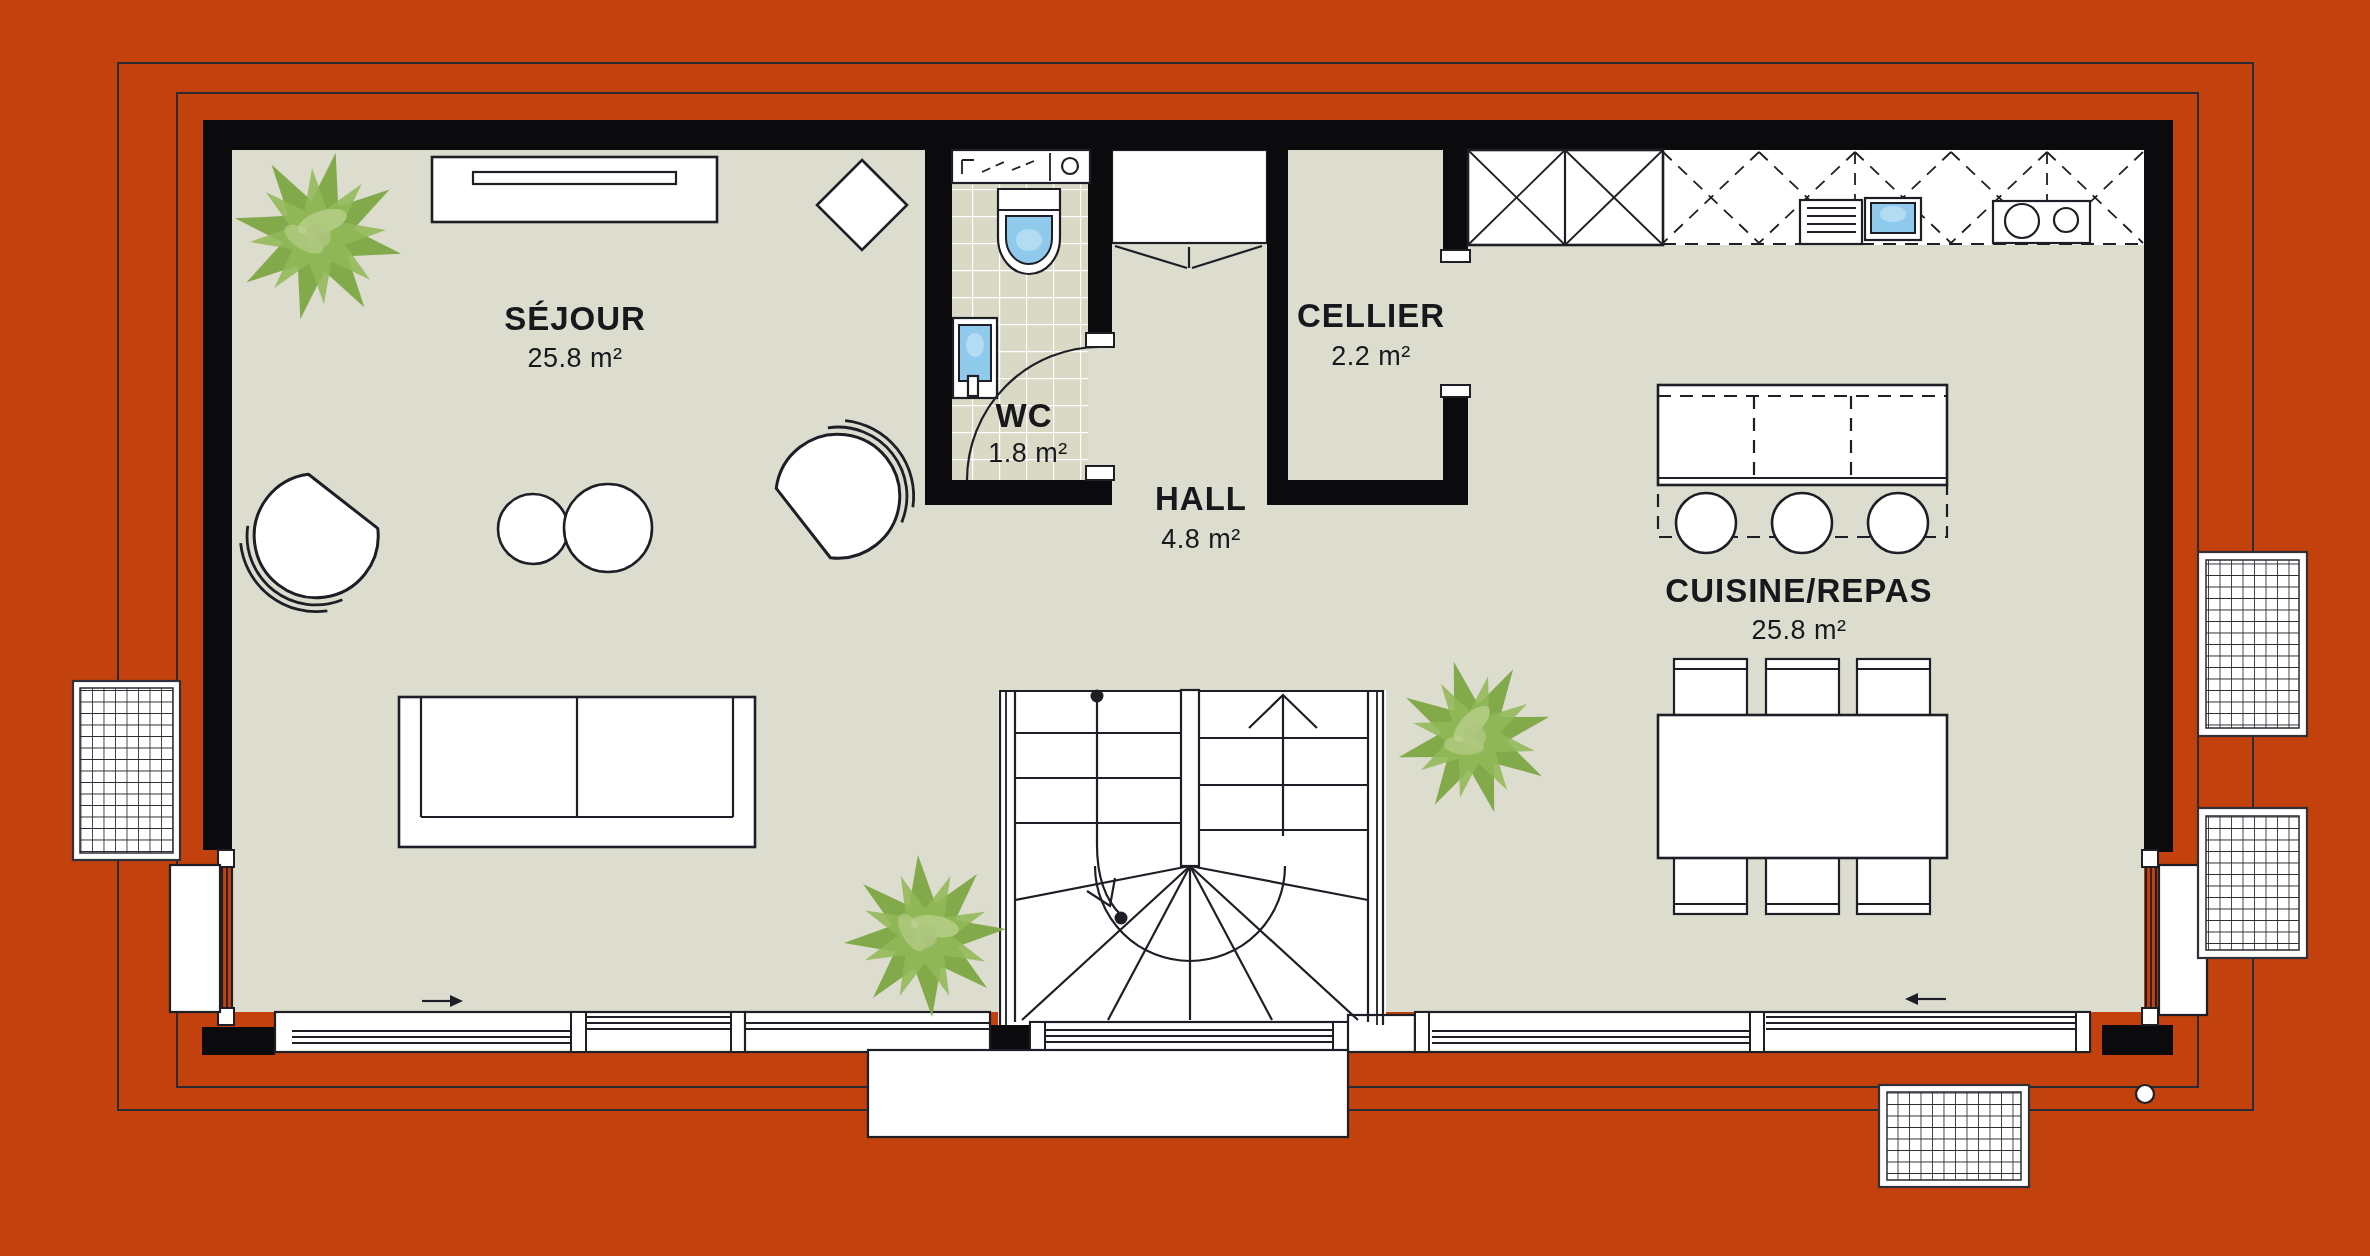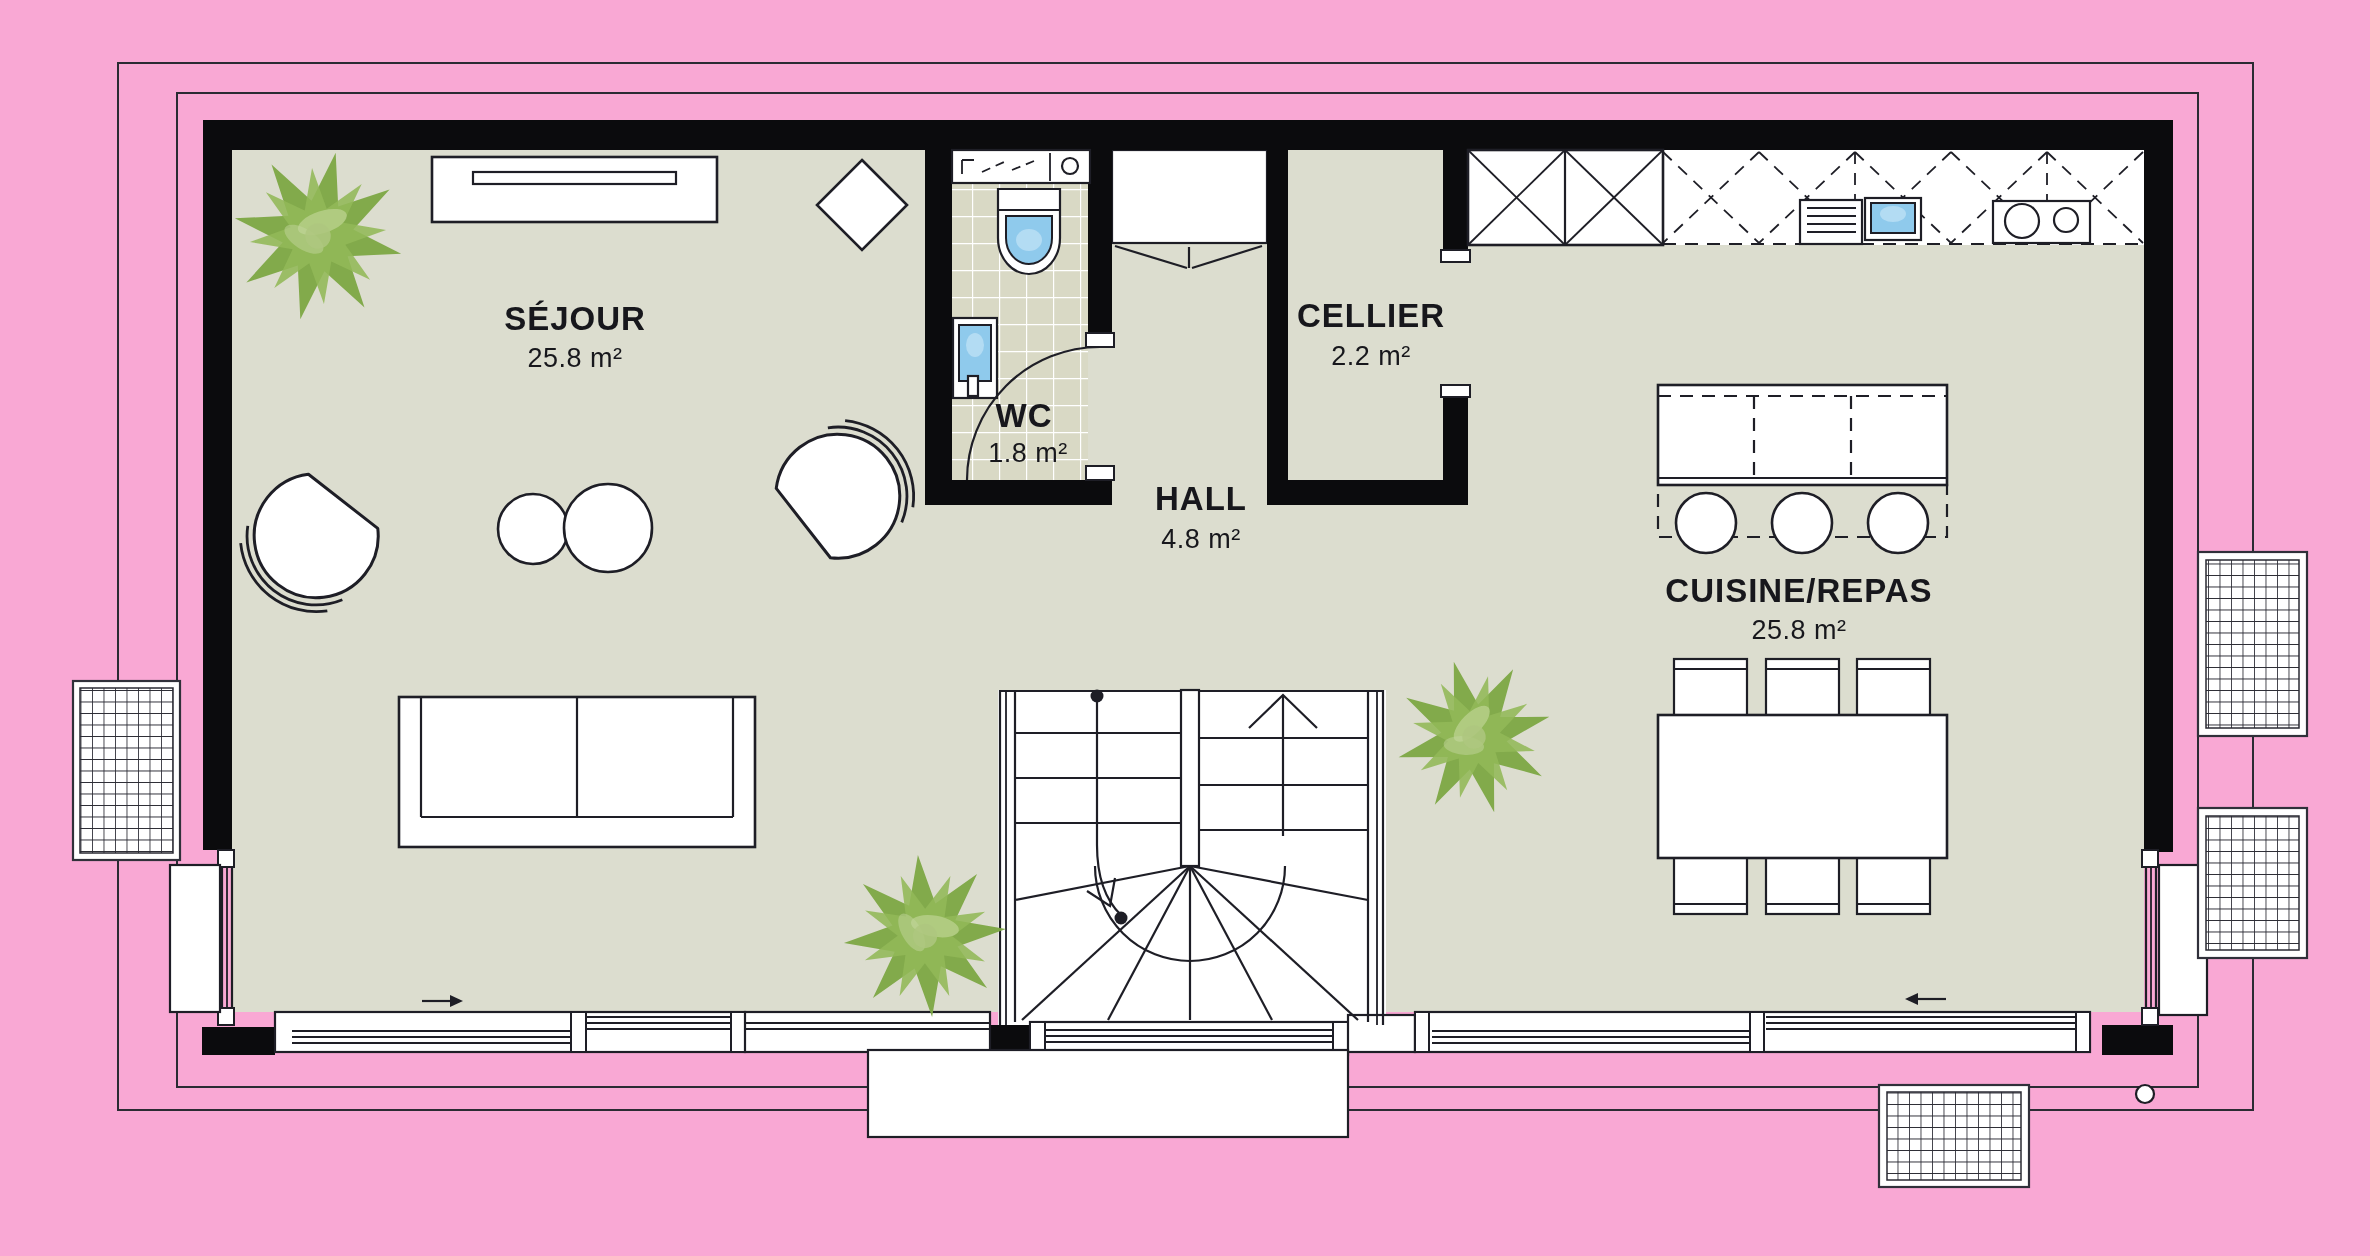--- a/index.html
+++ b/index.html
@@ -1,16 +1,16 @@
 <!DOCTYPE html>
 <html><head>
 <meta charset="utf-8">
 <style>
   html,body{margin:0;padding:0;background:#ffffff;}
-  .plan-wrap{position:relative;width:2370px;height:1256px;background:#f9a8d4;overflow:hidden;text-align:center;}
+  .plan-wrap{position:relative;width:2370px;height:1256px;background:#c2410c;overflow:hidden;text-align:center;}
   svg{display:block;}
   .outlineA{fill:none;stroke:#2B2B33;stroke-width:2;}
   .outlineB{fill:none;stroke:#2B2B33;stroke-width:2;}
   .floor{fill:#DCDDCF;}
   .wall{fill:#0B0B0D;}
   .furn{fill:#FFFFFF;stroke:#1E1E26;stroke-width:2.6;}
   .furn-thin{fill:#FFFFFF;stroke:#1E1E26;stroke-width:2.2;}
   .ln{stroke:#1E1E26;fill:none;stroke-width:2.2;}
   .ln-thin{stroke:#1E1E26;fill:none;stroke-width:1.8;}
   .dash{stroke:#1E1E26;fill:none;stroke-width:2.2;stroke-dasharray:13 9;}

